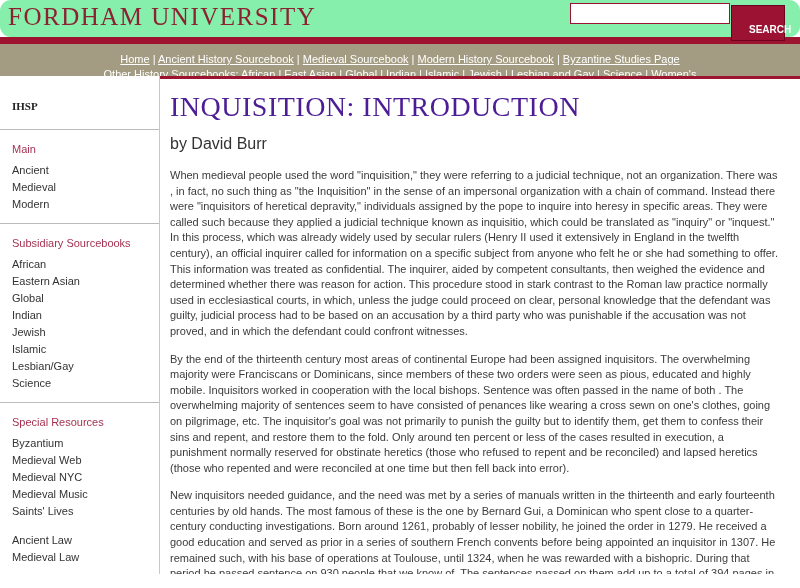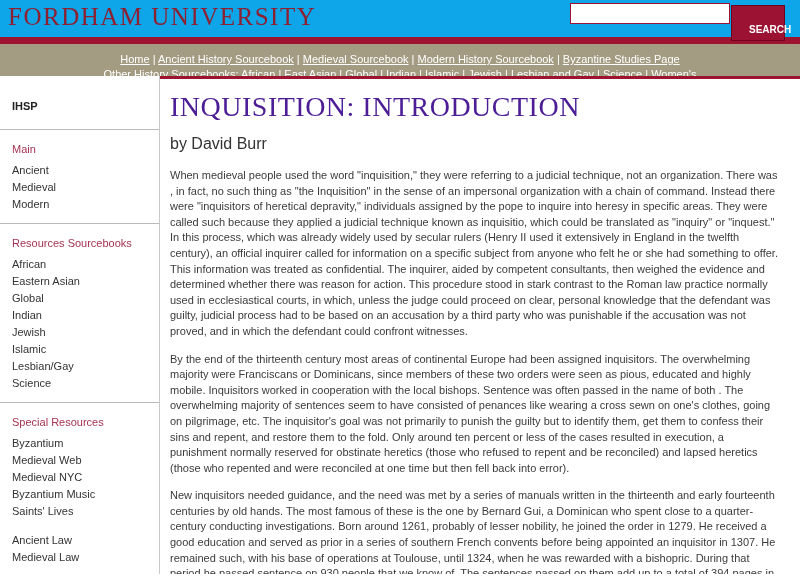--- a/index.html
+++ b/index.html
@@ -1,21 +1,21 @@
 <!DOCTYPE html>
 <html><head>
 <meta charset="utf-8">
 <style>
   html,body{margin:0;padding:0;}
   body{
     width:800px;height:588px;overflow:hidden;background:#fff;
     font-family:"Liberation Sans",sans-serif;position:relative;
   }
   
-  .topbar{position:relative;height:37px;background:#0ea5e9;}
+  .topbar{position:relative;height:37px;background:#86efac;border-radius:11px;}
   .wordmark{
     position:absolute;left:8px;top:3px;
     font-family:"Liberation Serif",serif;font-size:25px;line-height:28px;
     color:#8C2132;letter-spacing:1.5px;white-space:nowrap;cursor:pointer;
   }
   .search{
     position:absolute;left:570px;top:3px;width:152px;height:17px;
     border:1px solid #9B1232;background:#fff;font-size:11px;padding:1px 3px;
     font-family:"Liberation Sans",sans-serif;
   }
@@ -34,21 +34,21 @@
   .navrow{line-height:15px;white-space:nowrap;}
   .navbar a{color:#fff;text-decoration:underline;}
   .navbar .sep,.navbar .prefix{color:#fff;text-decoration:none;}
   
   .split{display:flex;height:498px;}
   .sidebar{
     width:160px;min-width:160px;box-sizing:border-box;
     border-right:1px solid #C9C9C9;padding:24px 0 0 12px;
     font-size:11px;background:#fff;overflow:hidden;
   }
-  .side-title{font-weight:bold;color:#222;margin-bottom:17px;}
+  .side-title{font-weight:bold;color:#222;margin-bottom:17px;font-family:Liberation Serif, serif;}
   .side-div{height:1px;background:#BBB;margin-left:-12px;}
   .side-head{margin-top:13px;margin-bottom:7px;color:#A53352;}
   .side-group{margin-bottom:10px;}
   .side-group.gap{margin-top:12px;}
   .side-item{display:block;color:#333;text-decoration:none;line-height:17px;}
   
   .content{
     flex:1;box-sizing:border-box;overflow:hidden;
     border-top:3px solid #9B1430;padding:8px 6px 0 10px;background:#fff;
   }
@@ -79,38 +79,38 @@
   <div class="sidebar" id="sidebar">
     <div class="side-title">IHSP</div>
   <div class="side-div"></div>
       <div class="side-head">Main</div>
       <div class="side-group">
         <a class="side-item" href="#">Ancient</a>
         <a class="side-item" href="#">Medieval</a>
         <a class="side-item" href="#">Modern</a>
       </div>
       <div class="side-div"></div>
-      <div class="side-head">Resources Sourcebooks</div>
+      <div class="side-head">Subsidiary Sourcebooks</div>
       <div class="side-group">
         <a class="side-item" href="#">African</a>
         <a class="side-item" href="#">Eastern Asian</a>
         <a class="side-item" href="#">Global</a>
         <a class="side-item" href="#">Indian</a>
         <a class="side-item" href="#">Jewish</a>
         <a class="side-item" href="#">Islamic</a>
         <a class="side-item" href="#">Lesbian/Gay</a>
         <a class="side-item" href="#">Science</a>
       </div>
       <div class="side-div"></div>
       <div class="side-head">Special Resources</div>
       <div class="side-group">
         <a class="side-item" href="#">Byzantium</a>
         <a class="side-item" href="#">Medieval Web</a>
         <a class="side-item" href="#">Medieval NYC</a>
-        <a class="side-item" href="#">Byzantium Music</a>
+        <a class="side-item" href="#">Medieval Music</a>
         <a class="side-item" href="#">Saints' Lives</a>
       </div>
       <div class="side-group gap">
         <a class="side-item" href="#">Ancient Law</a>
         <a class="side-item" href="#">Medieval Law</a>
       </div>
     </div>
   <div class="content">
     <h1>INQUISITION: INTRODUCTION</h1>
     <div class="byline">by David Burr</div>

